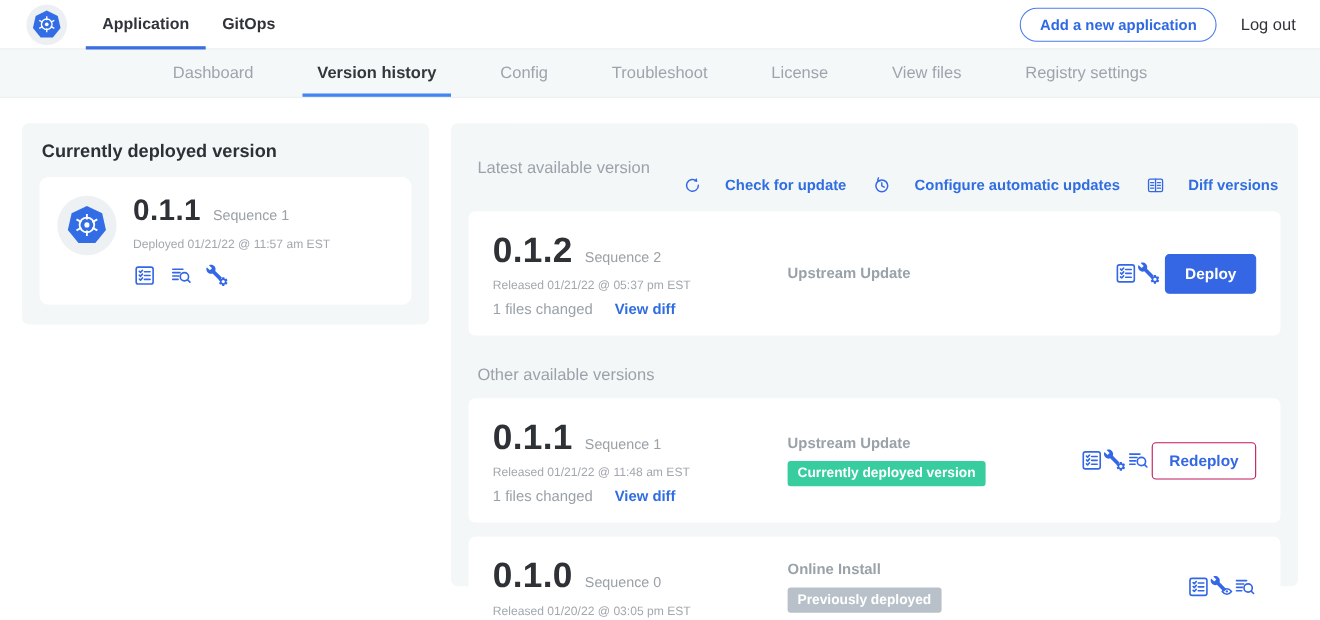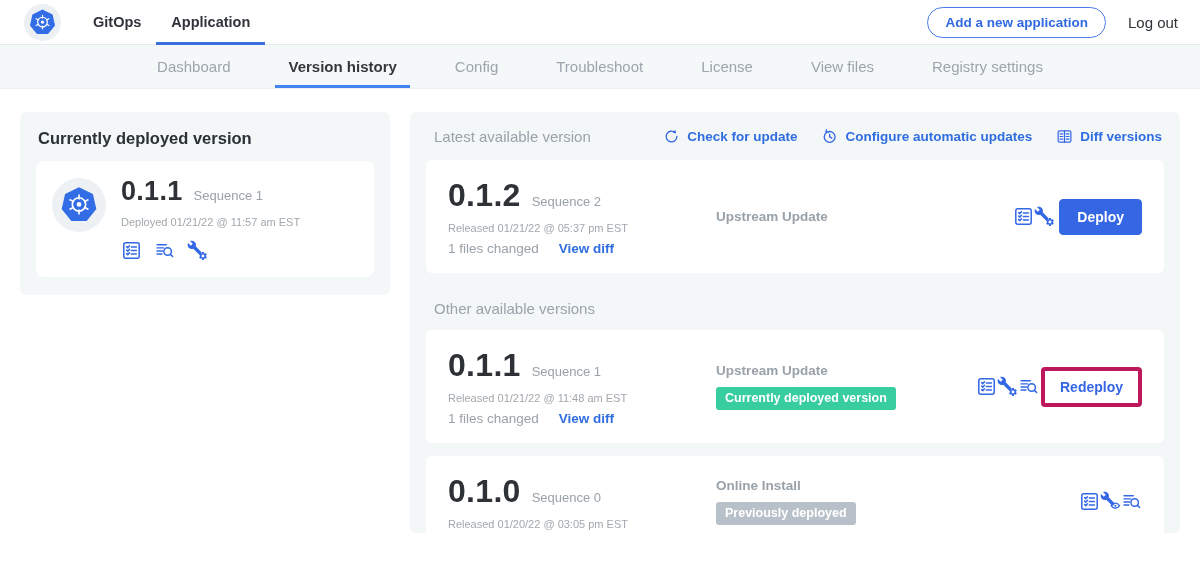--- a/index.html
+++ b/index.html
@@ -30,41 +30,41 @@
   .ver-big { font-size:27px; font-weight:800; color:#2e3135; letter-spacing:.3px; }
   .seq { font-size:13px; color:#9aa1a7; }
   .muted-line { font-size:11px; color:#a2a8ad; margin-top:9px; }
   .icon-row { display:flex; align-items:center; gap:12px; margin-top:12px; }
   .icn { width:21px; height:21px; color:#3467e6; cursor:pointer; flex:0 0 auto; }
 
   .updates-panel { position:absolute; left:410px; top:112px; width:770px; height:421px; background:#f4f7f8; border-radius:6px; padding:14px 16px 16px; }
   .panel-head { display:flex; align-items:center; justify-content:space-between; padding:2px 2px 0 8px; }
   .panel-title { font-size:15px; color:#9aa2aa; font-weight:500; }
   .panel-actions { display:flex; align-items:center; gap:24px; }
-  .action-link { display:flex; align-items:center; gap:7px; cursor:pointer; }
+  .action-link { display:flex; align-items:center; gap:21px; cursor:pointer;margin-top:32px; }
   .action-link .icn { width:17px; height:17px; }
   .action-label { font-size:13.5px; font-weight:700; color:#2f6de0; }
 
   .vrow { background:#fff; border-radius:6px; display:flex; align-items:center; padding:17px 22px; }
   .vrow.first { margin-top:15px; }
   .other-title { font-size:15px; color:#9aa2aa; font-weight:500; margin:27px 0 13px 8px; }
   .vrow + .vrow { margin-top:13px; }
   .vcol1 { width:250px; flex:0 0 250px; }
   .vcol2 { flex:1; padding-left:18px; }
   .vcol3 { display:flex; align-items:center; }
   .ver-med { font-size:32px; font-weight:800; color:#2e3135; letter-spacing:.3px; }
   .files-line { font-size:13.5px; color:#9aa1a8; margin-top:7px; display:flex; align-items:center; gap:20px; }
   .view-diff { color:#2f6de0; font-weight:700; cursor:pointer; }
   .source-label { font-size:13.5px; font-weight:700; color:#99a1a9; }
   .badge { display:inline-block; margin-top:9px; padding:4px 9px 5px; border-radius:3px; font-size:12.5px; font-weight:700; color:#fff; }
   .badge.green { background:#37cd9e; }
   .badge.gray { background:#b8c1c9; }
   .btn { font-family:inherit; font-size:14px; font-weight:700; border-radius:4px; cursor:pointer; }
   .btn-primary { background:#3566e3; color:#fff; border:1px solid #3566e3; padding:9px 17px; margin-left:4px; }
-  .btn-outline { background:#fff; color:#3566e3; border:4px solid #be185d; padding:8px 15px; margin-left:2px; }
+  .btn-outline { background:#fff; color:#3566e3; border:1px solid #be185d; padding:8px 15px; margin-left:2px; }
 </style>
 </head>
 <body>
 
 <svg width="0" height="0" style="position:absolute" aria-hidden="true">
   <defs>
     <symbol id="i-k8s" viewBox="0 0 36 36">
       <polygon points="18,2 30.5,8 33.6,21.6 24.9,32.4 11.1,32.4 2.4,21.6 5.5,8" fill="#326de6"></polygon>
       <circle cx="18" cy="17.5" r="6" fill="none" stroke="#fff" stroke-width="1.5"></circle>
       <g stroke="#fff" stroke-width="1.5">
@@ -139,22 +139,22 @@
   </defs>
 </svg>
 
 <div class="header">
   <div class="logo-circle">
     <svg width="29" height="29">
         <use href="#i-k8s"></use>
       </svg>
   </div>
   <div class="header-tabs">
+    <div class="htab active">Application</div>
     <div class="htab">GitOps</div>
-    <div class="htab active">Application</div>
   </div>
   <div class="header-right">
     <button class="pill-btn">Add a new application</button>
     <span class="logout">Log out</span>
   </div>
 </div>
 
 <div class="subnav">
   <div class="stab">Dashboard</div>
   <div class="stab active">Version history</div>

